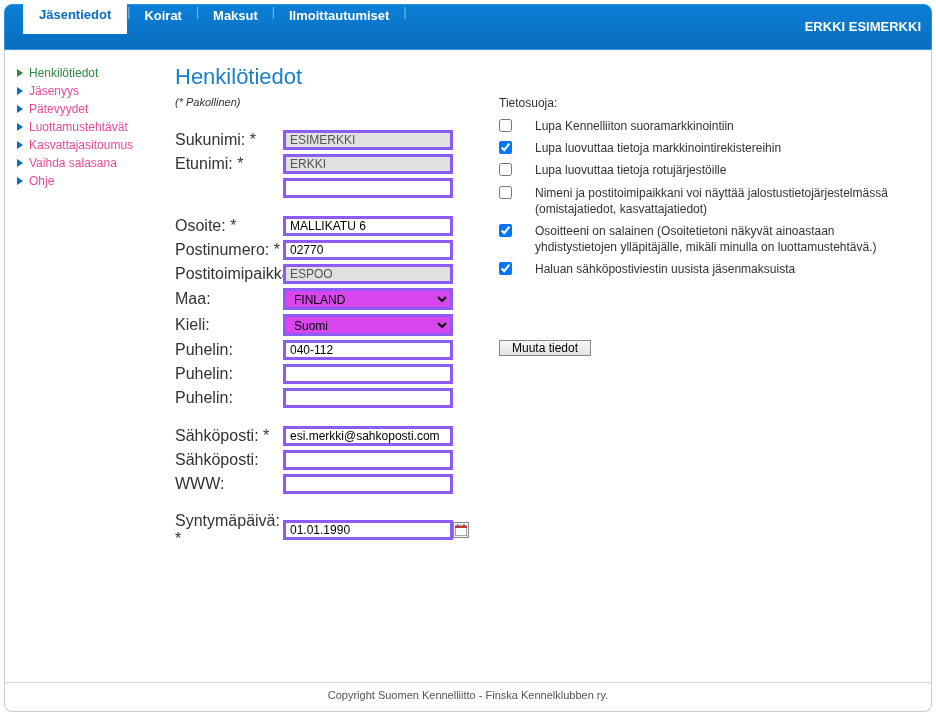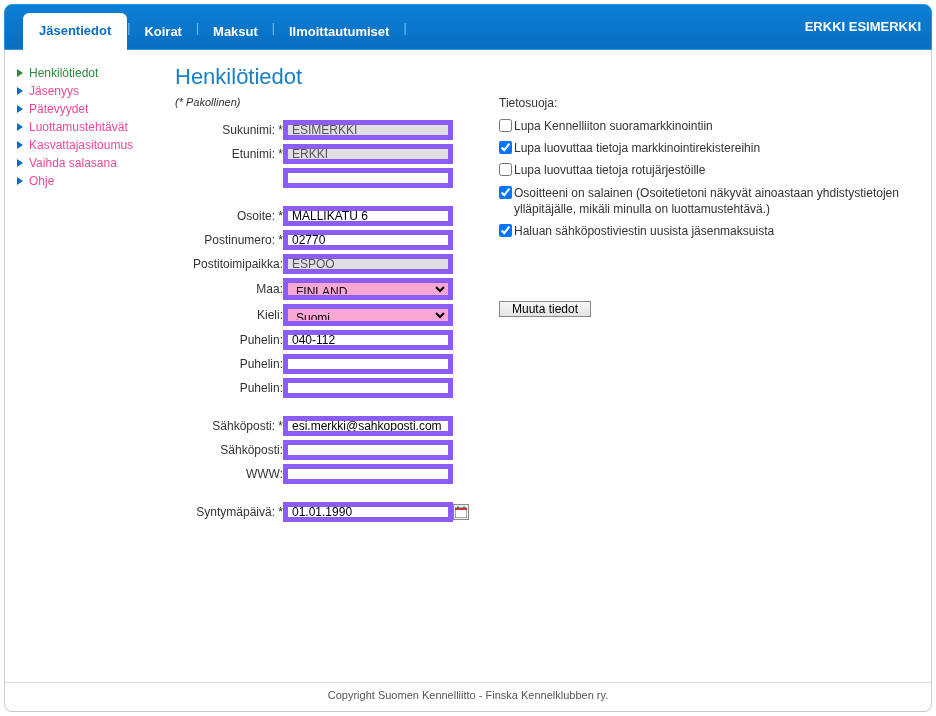--- a/index.html
+++ b/index.html
@@ -18,21 +18,21 @@
     flex-direction: column;
   }
   .topbar {
     background: linear-gradient(#0b7fd6, #0a6ec0);
     border: 1px solid #2a93db;
     border-radius: 8px 8px 0 0;
     margin: 4px 4px 0 4px;
     height: 46px;
     display: flex;
     align-items: flex-end;
-    padding: 0 10px;
+    padding: 16px 10px;
     position: relative;
   }
   .tabs {
     display: flex;
     align-items: flex-end;
     gap: 0;
     margin-left: 8px;
   }
   .tab {
     color: #fff;
@@ -100,73 +100,72 @@
   .priv-col { flex: 1; }
   h1.page-title {
     color: #1a7fc9;
     font-size: 22px;
     font-weight: normal;
     margin: 0 0 6px 0;
   }
   .req-note {
     font-size: 11px;
     font-style: italic;
-    margin-bottom: 12px;
+    margin-bottom: 22px;
   }
   .row {
     display: flex;
     align-items: center;
     margin-bottom: 4px;
   }
   .lbl {
     width: 108px;
-    font-size: 12px;
-    text-align: right;
+    font-size: 16px;
   }
   .fld {
     flex: 1;
     position: relative;
   }
   input.txt, select.sel {
     width: 170px;
     height: 20px;
-    border: 5px solid #8b5cf6;
+    border: 3px solid #8b5cf6;
     padding: 1px 4px;
     font-size: 12px;
     font-family: Arial, sans-serif;
     background: #fff;
   }
   input.txt.ro {
     background: #e0e0e0;
     color: #555;
   }
   select.sel {
     height: 22px;
-    background: #f9a8d4;
+    background: #d946ef;
   }
   .spacer { height: 14px; }
   .date-wrap { position: relative; width: 188px; }
   .cal-btn {
     position: absolute;
     right: 2px; top: 2px;
     width: 16px; height: 16px;
     border: 1px solid #888;
     background: #f5f5f5;
     display: flex; align-items:center; justify-content:center;
     cursor: pointer;
   }
   .cal-btn svg { width: 12px; height: 12px; }
   .priv-title {
     font-size: 12px;
     margin: 32px 0 8px 0;
   }
   .chk-row {
     display: flex;
     align-items: flex-start;
-    gap: 0;
+    gap: 21px;
     margin-bottom: 6px;
     font-size: 12px;
     line-height: 1.35;
   }
   .chk-row input[type=checkbox] {
     margin: 1px 2px 0 0;
   }
   .btn {
     margin-top: 12px;
     padding: 0 12px;
@@ -365,20 +364,24 @@
         </div>
         <div class="chk-row">
           <input type="checkbox" checked="" style="">
           <span>Lupa luovuttaa tietoja markkinointirekistereihin</span>
         </div>
         <div class="chk-row">
           <input type="checkbox" style="">
           <span>Lupa luovuttaa tietoja rotujärjestöille</span>
         </div>
         <div class="chk-row">
+          <input type="checkbox" style="">
+          <span>Nimeni ja postitoimipaikkani voi näyttää jalostustietojärjestelmässä (omistajatiedot, kasvattajatiedot)</span>
+        </div>
+        <div class="chk-row">
           <input type="checkbox" checked="" style="">
           <span>Osoitteeni on salainen (Osoitetietoni näkyvät ainoastaan yhdistystietojen ylläpitäjälle, mikäli minulla on luottamustehtävä.)</span>
         </div>
         <div class="chk-row">
           <input type="checkbox" checked="" style="">
           <span>Haluan sähköpostiviestin uusista jäsenmaksuista</span>
         </div>
 
         <div style="height:44px"></div>
         <button class="btn">Muuta tiedot</button>

